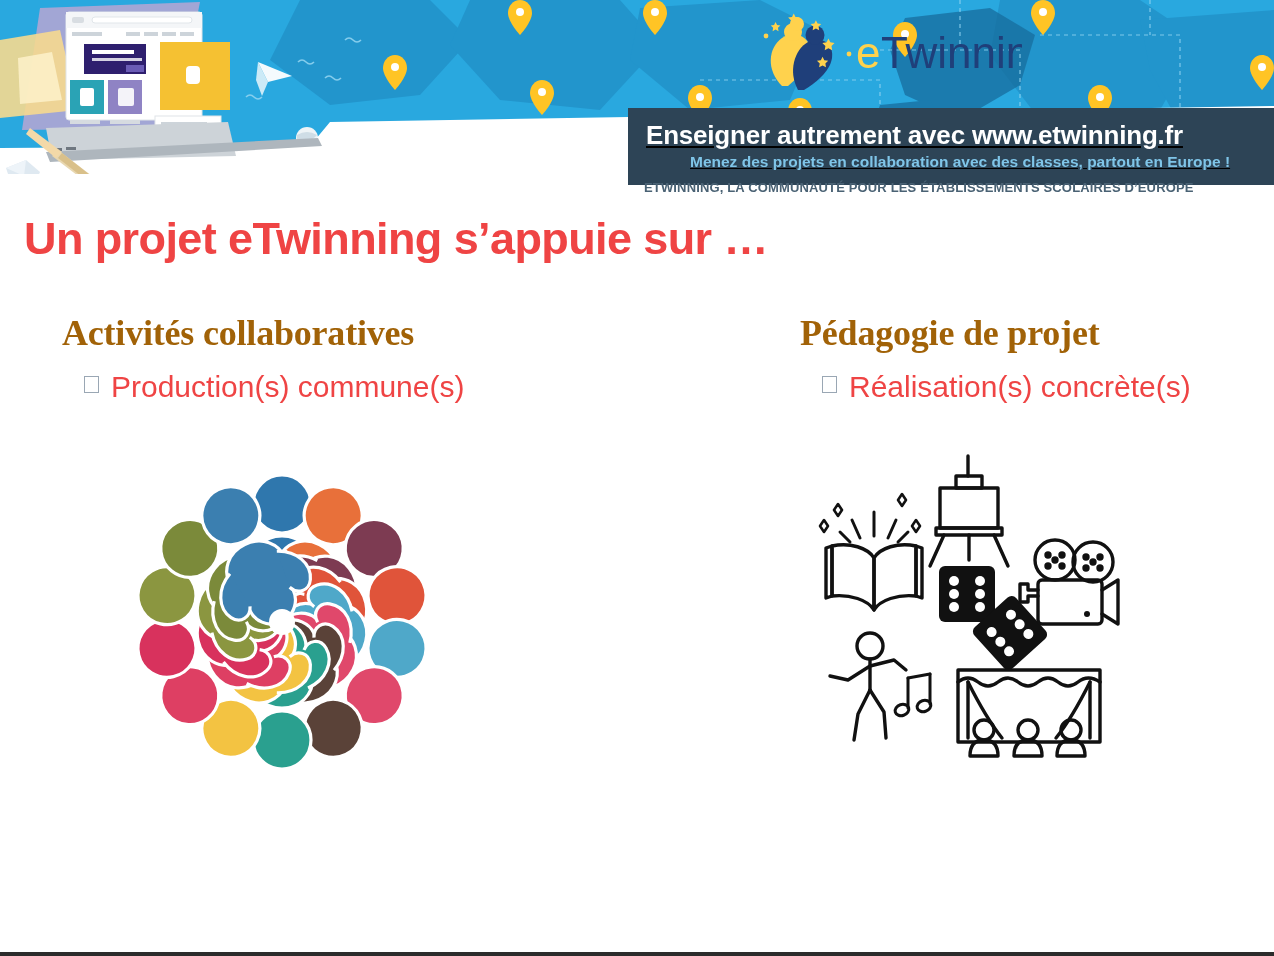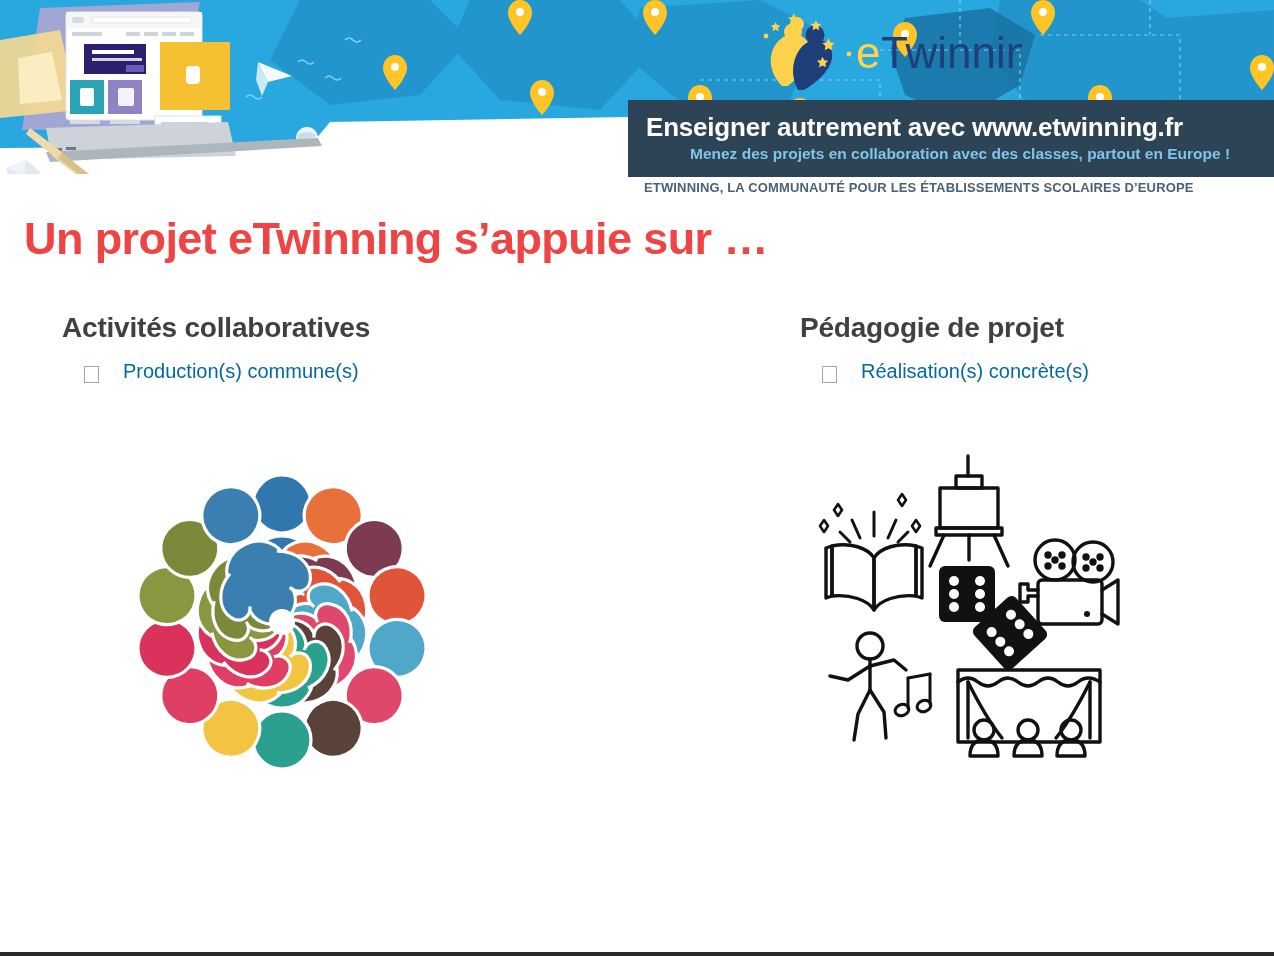--- a/index.html
+++ b/index.html
@@ -14,24 +14,24 @@
   .banner{position:absolute;left:0;top:0;width:1274px;height:200px;overflow:hidden;}
   .banner-sky{
     position:absolute;left:0;top:0;width:1274px;height:174px;
     background:#29a8df;
   }
   
   .map-layer{position:absolute;left:0;top:0;width:1274px;height:174px;}
 
   
   .tagline-band{
-    position:absolute;left:628px;top:100px;width:646px;height:77px;
+    position:absolute;left:628px;top:108px;width:646px;height:77px;
     background:#2d4456;
     display:flex;flex-direction:column;justify-content:center;
-    padding-left:18px;box-sizing:border-box;
+    padding-left:18px;box-sizing:border-box;text-decoration:underline;
   }
   .tagline-main{
     color:#ffffff;font-size:26px;font-weight:bold;letter-spacing:-0.2px;line-height:1.08;
   }
   .tagline-sub{
     color:#7fc5e8;font-size:15.5px;font-weight:bold;line-height:1.25;margin-top:3px;margin-left:44px;
   }
   .tagline-foot{
     position:absolute;left:644px;top:180px;width:630px;
     color:#4a6274;font-size:13px;font-weight:600;letter-spacing:0.15px;
@@ -47,31 +47,32 @@
     position:absolute;left:24px;top:213px;
     font-size:45px;font-weight:bold;color:#ef4444;
     letter-spacing:-0.6px;white-space:nowrap;
   }
 
   
   .col{position:absolute;top:312px;}
   .col-left{left:62px;width:560px;}
   .col-right{left:800px;width:460px;}
   .col-head{
-    font-size:28px;font-weight:bold;color:#404040;letter-spacing:-0.2px;
+    font-size:36px;font-weight:bold;color:#a16207;letter-spacing:-0.2px;
     white-space:nowrap;
+    font-family:Liberation Serif, serif;
   }
   .bullet-row{
     display:flex;align-items:flex-start;margin-top:16px;padding-left:22px;
   }
   .bullet-box{
     width:13px;height:15px;border:1.4px solid #9aa7b4;flex:0 0 auto;margin-top:6px;
   }
   .bullet-text{
-    font-size:20px;color:#0369a1;margin-left:24px;white-space:nowrap;line-height:1.1;
+    font-size:30px;color:#ef4444;margin-left:12px;white-space:nowrap;line-height:1.1;
   }
 
   
   .art-left{position:absolute;left:92px;top:432px;width:380px;height:380px;}
   .art-right{position:absolute;left:812px;top:438px;width:336px;height:330px;}
   .art-left svg,.art-right svg{display:block;}
 
   
   .footer{position:absolute;left:0;top:864px;width:1274px;height:88px;}
 </style>

